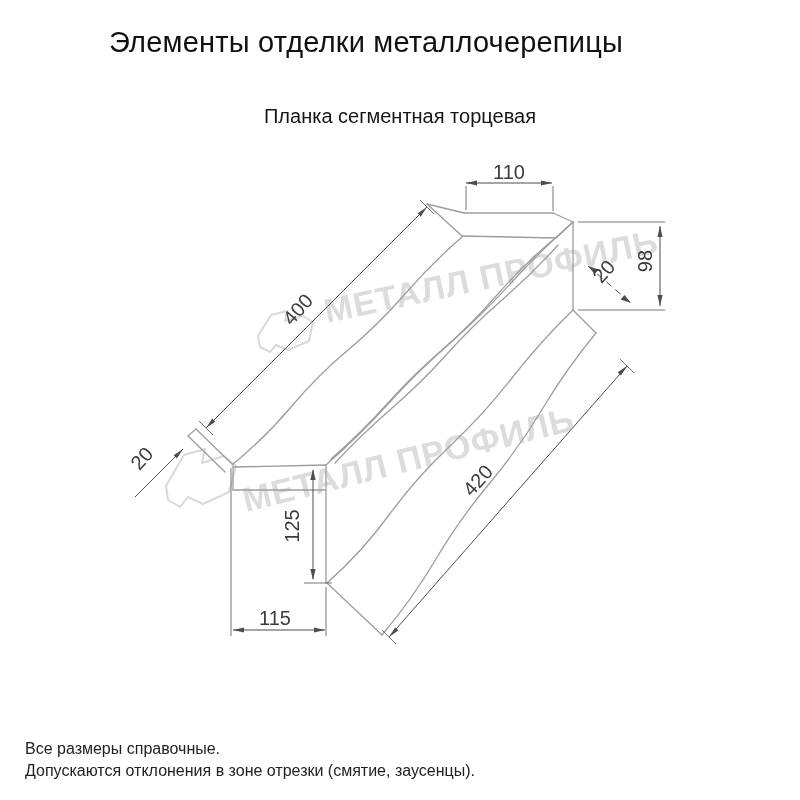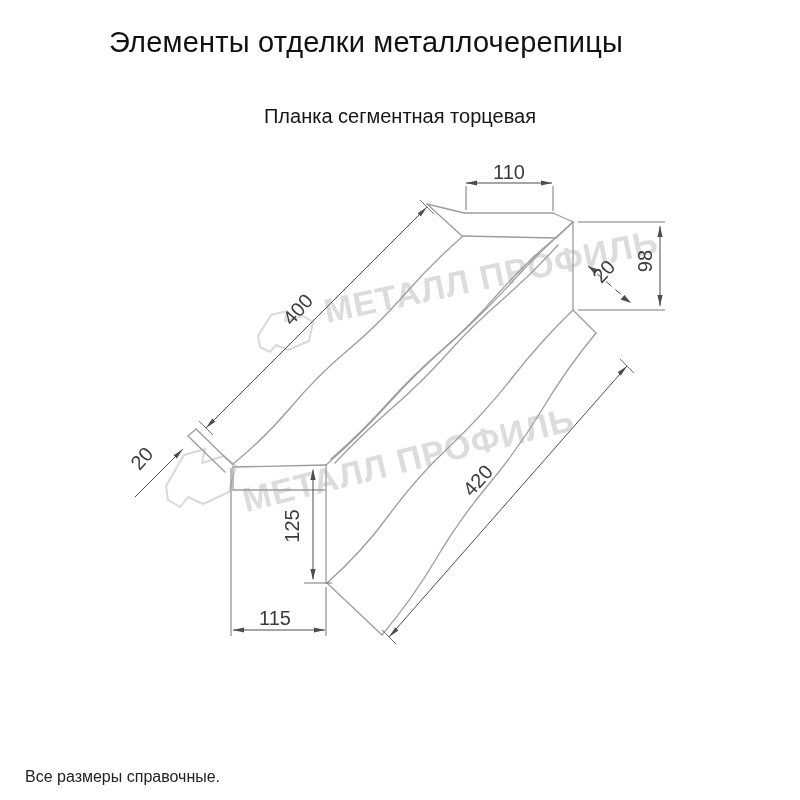--- a/index.html
+++ b/index.html
@@ -1,19 +1,19 @@
 <!DOCTYPE html>
 <html><head>
 <meta charset="utf-8">
 <style>
   html,body{margin:0;padding:0;background:#ffffff;}
   body{width:800px;height:800px;position:relative;font-family:"Liberation Sans",sans-serif;color:#1c1c1c;overflow:hidden;}
   .page-title{position:absolute;top:26px;left:0;width:732px;text-align:center;font-size:29px;letter-spacing:0.2px;color:#111;}
   .product-name{position:absolute;top:104px;left:0;width:800px;text-align:center;font-size:20px;line-height:24px;color:#161616;}
-  .notes{position:absolute;top:738px;left:25px;font-size:16px;line-height:22px;color:#222;margin-top:28px;}
+  .notes{position:absolute;top:738px;left:25px;font-size:16px;line-height:22px;color:#222;}
   svg text.dim{font-family:"Liberation Sans",sans-serif;font-size:20px;fill:#3c3c3c;}
   svg text.wm{font-family:"Liberation Sans",sans-serif;font-size:34px;font-weight:bold;fill:#dcdcdc;letter-spacing:1px;}
   .partline{stroke:#9d9d9d;stroke-width:1.3;fill:none;stroke-linecap:round;}
   .dimline{stroke:#4d4d4d;stroke-width:1;fill:none;}
   .extline{stroke:#6a6a6a;stroke-width:0.9;fill:none;}
   .arrow{fill:#4d4d4d;stroke:none;}
   .logo{stroke:#d9d9d9;stroke-width:2;fill:none;stroke-linejoin:round;}
 </style>
 </head>
 <body>
@@ -126,13 +126,14 @@
     <path class="extline" d="M326,587 L326,636"></path>
     <path class="dimline" d="M233,630 L325,630"></path>
     <path class="arrow" d="M233,630 L244,627.4 L244,632.6 Z"></path>
     <path class="arrow" d="M325,630 L314,627.4 L314,632.6 Z"></path>
     <text class="dim" x="275" y="625" text-anchor="middle">115</text>
   </g>
 </svg>
 
 <div class="notes">
   <div>Все размеры справочные.</div>
+  <div>Допускаются отклонения в зоне отрезки (смятие, заусенцы).</div>
 </div>
 
 </body></html>

